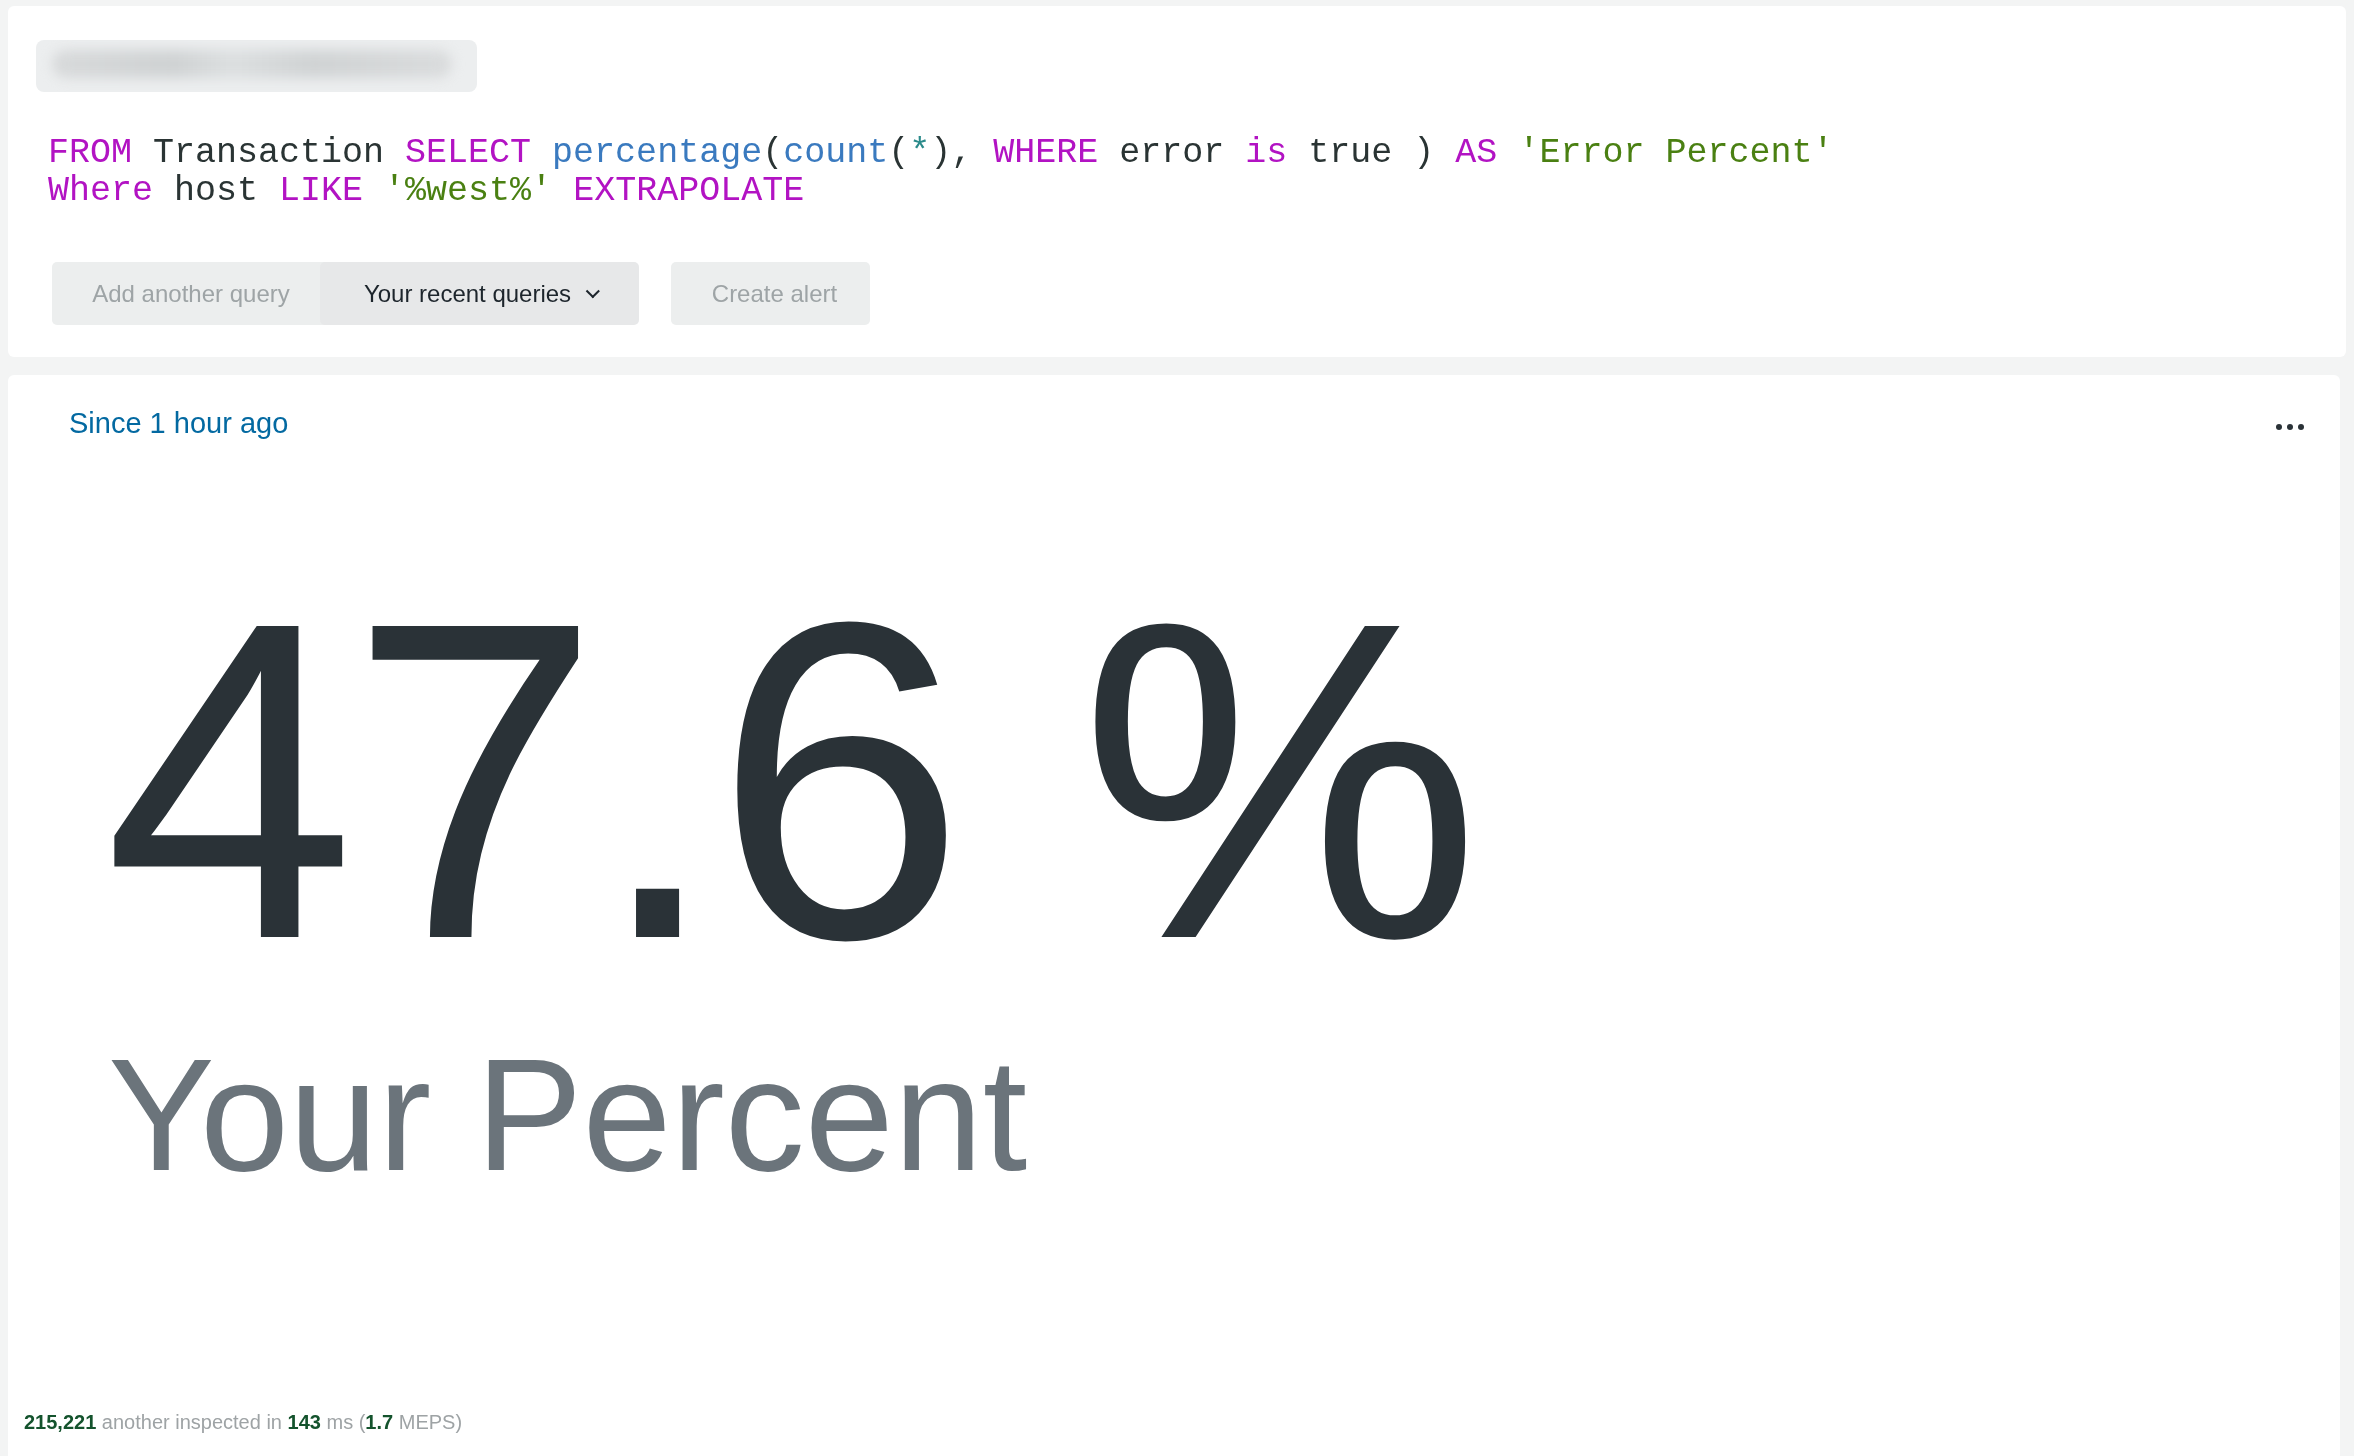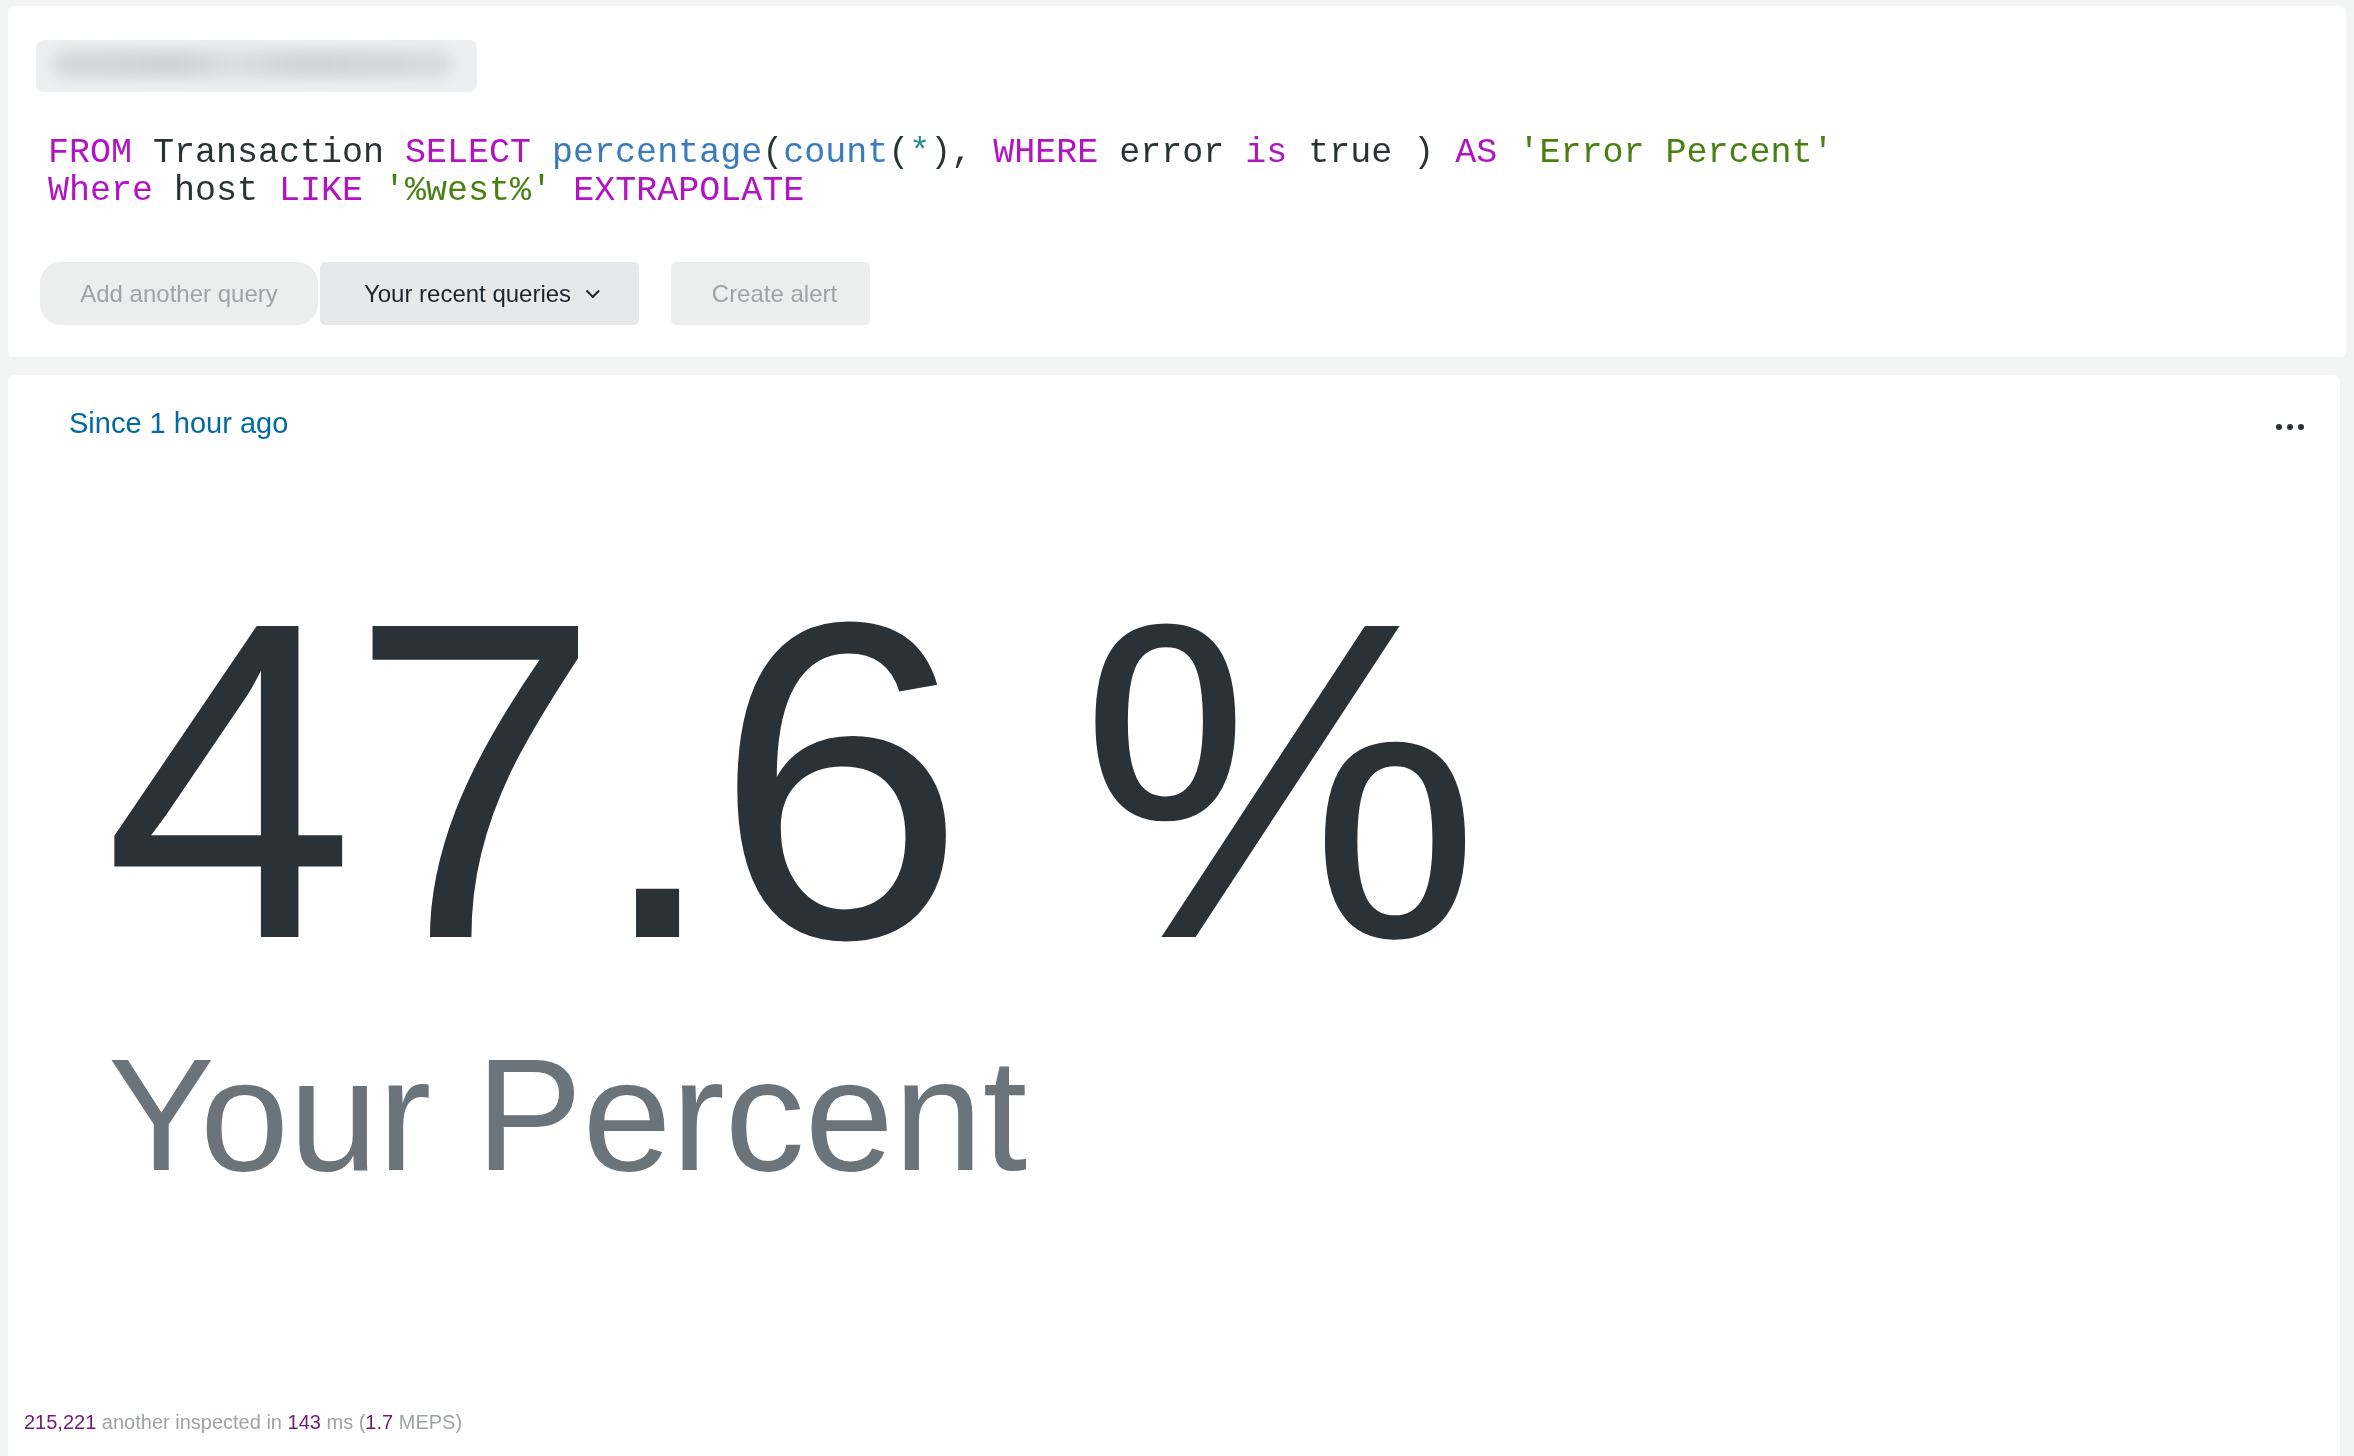--- a/index.html
+++ b/index.html
@@ -10,31 +10,31 @@
   .blur-title{position:absolute;left:28px;top:34px;width:441px;height:52px;background:#eceeef;border-radius:8px;overflow:hidden;}
   .blur-title .blob{position:absolute;left:16px;top:10px;width:400px;height:28px;border-radius:14px;background:linear-gradient(90deg,#d8dadb,#cfd2d3 30%,#dcdfe0 45%,#d0d3d4 65%,#dadcdd);filter:blur(6px);}
   .code{position:absolute;left:40px;top:128px;font-family:Liberation Mono, monospace;font-size:35px;line-height:38px;color:#2a3434;white-space:pre;}
   .kw{color:#b213c3;}
   .fn{color:#3a7abf;}
   .op{color:#2a8a8a;}
   .str{color:#4a8012;}
   .btn{position:absolute;top:256px;height:63px;border-radius:5px;font-size:24px;display:flex;align-items:center;justify-content:center;box-sizing:border-box;}
   .btn.disabled{background:#eceeee;color:#9ea4a6;}
   .btn.secondary{background:#e7e8e9;color:#1d252c;}
-  #btn-add{left:32px;width:278px;border-radius:21px;}
+  #btn-add{left:44px;width:278px;}
   #btn-recent{left:312px;width:319px;}
   #btn-alert{left:663px;width:199px;padding-left:8px;}
   .chev{display:inline-block;margin-left:14px;width:8px;height:8px;border-right:2px solid #1d252c;border-bottom:2px solid #1d252c;transform:rotate(45deg) translateY(-4px);}
   .since{position:absolute;left:32px;top:32px;font-size:29px;color:#0369a1;margin-left:29px;}
   .more{position:absolute;left:2262px;top:40px;width:40px;height:24px;display:flex;align-items:center;justify-content:center;gap:5px;cursor:pointer;}
   .more span{width:6px;height:6px;border-radius:50%;background:#2a3237;display:block;}
   .bignum{position:absolute;left:96px;top:180px;font-size:452px;line-height:452px;color:#2a3237;letter-spacing:-6px;white-space:pre;font-family:"Liberation Sans",sans-serif;}
   .biglabel{position:absolute;left:100px;top:660px;font-size:160px;line-height:160px;color:#6b747b;white-space:pre;}
   .footer{position:absolute;left:16px;top:1036px;font-size:20px;color:#9ea3a5;}
-  .footer b{font-weight:normal;color:#701a75;}
+  .footer b{font-weight:bold;color:#14532d;}
 </style>
 </head>
 <body>
 
 <div class="card" id="query-card">
   <div class="blur-title">
       <div class="blob"></div>
     </div>
   <div class="code" id="code"><div><span class="kw">FROM</span><span> Transaction </span><span class="kw">SELECT</span><span> </span><span class="fn">percentage</span><span>(</span><span class="fn">count</span><span>(</span><span class="op">*</span><span>), </span><span class="kw">WHERE</span><span> error </span><span class="kw">is</span><span> true ) </span><span class="kw">AS</span><span> </span><span class="str">'Error Percent'</span></div><div><span class="kw">Where</span><span> host </span><span class="kw">LIKE</span><span> </span><span class="str">'%west%'</span><span> </span><span class="kw">EXTRAPOLATE</span></div></div>
 

